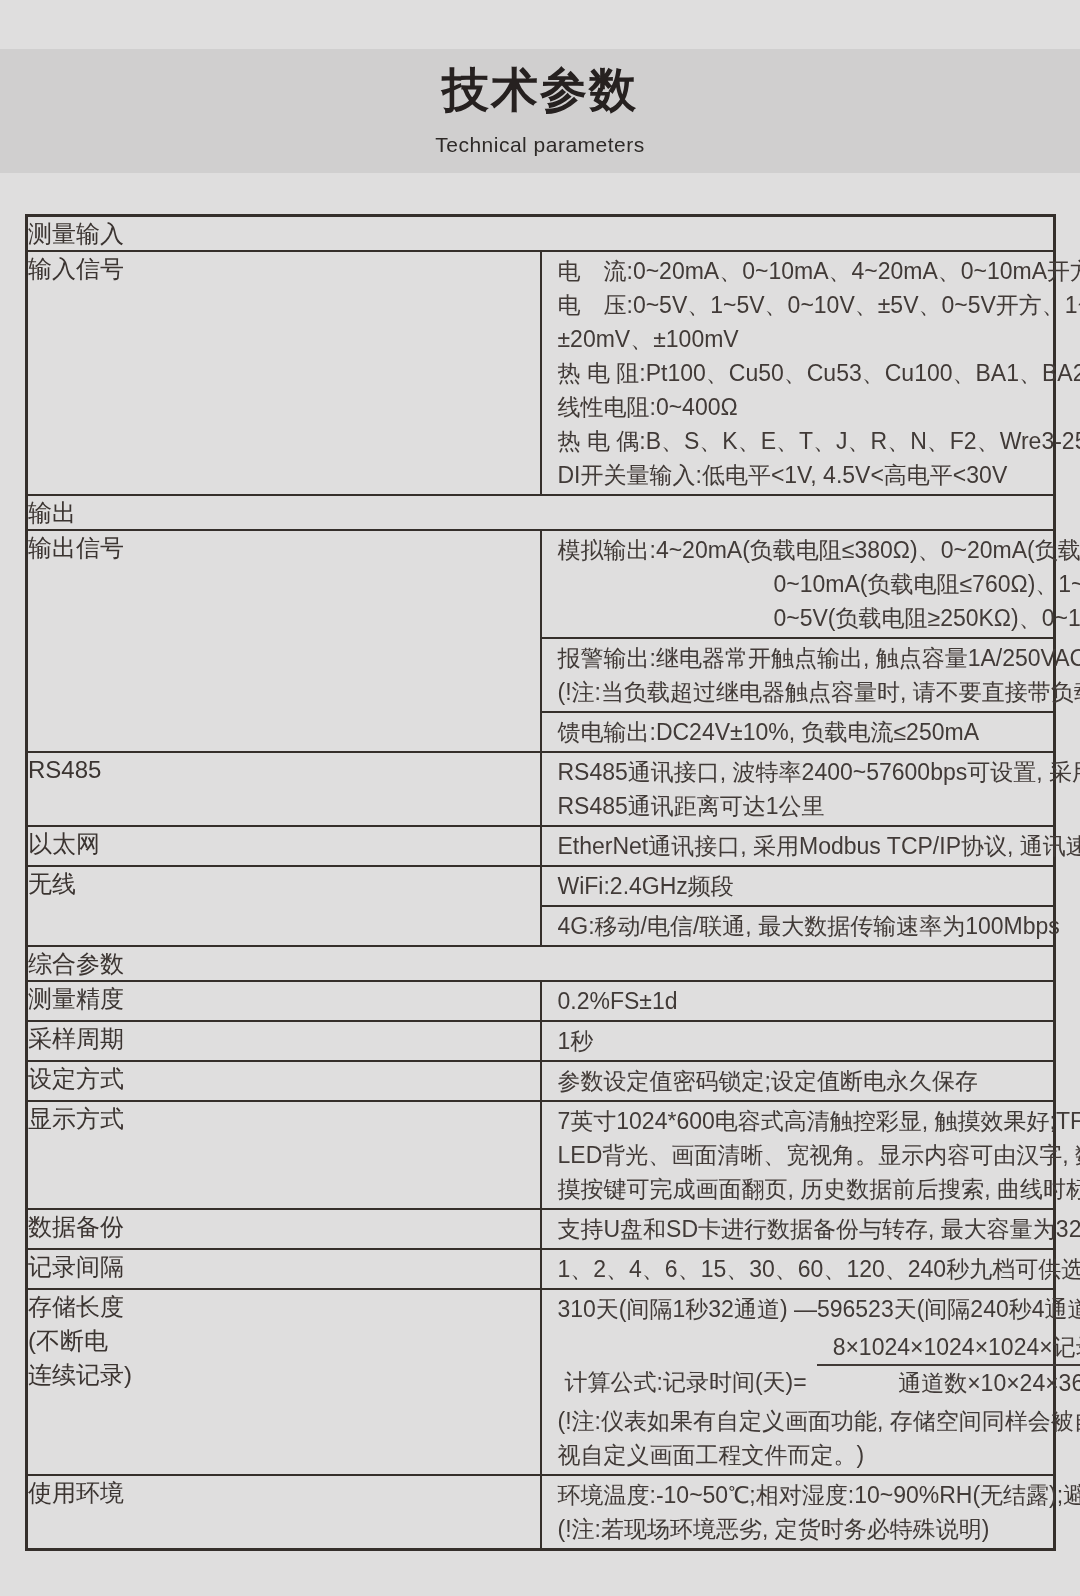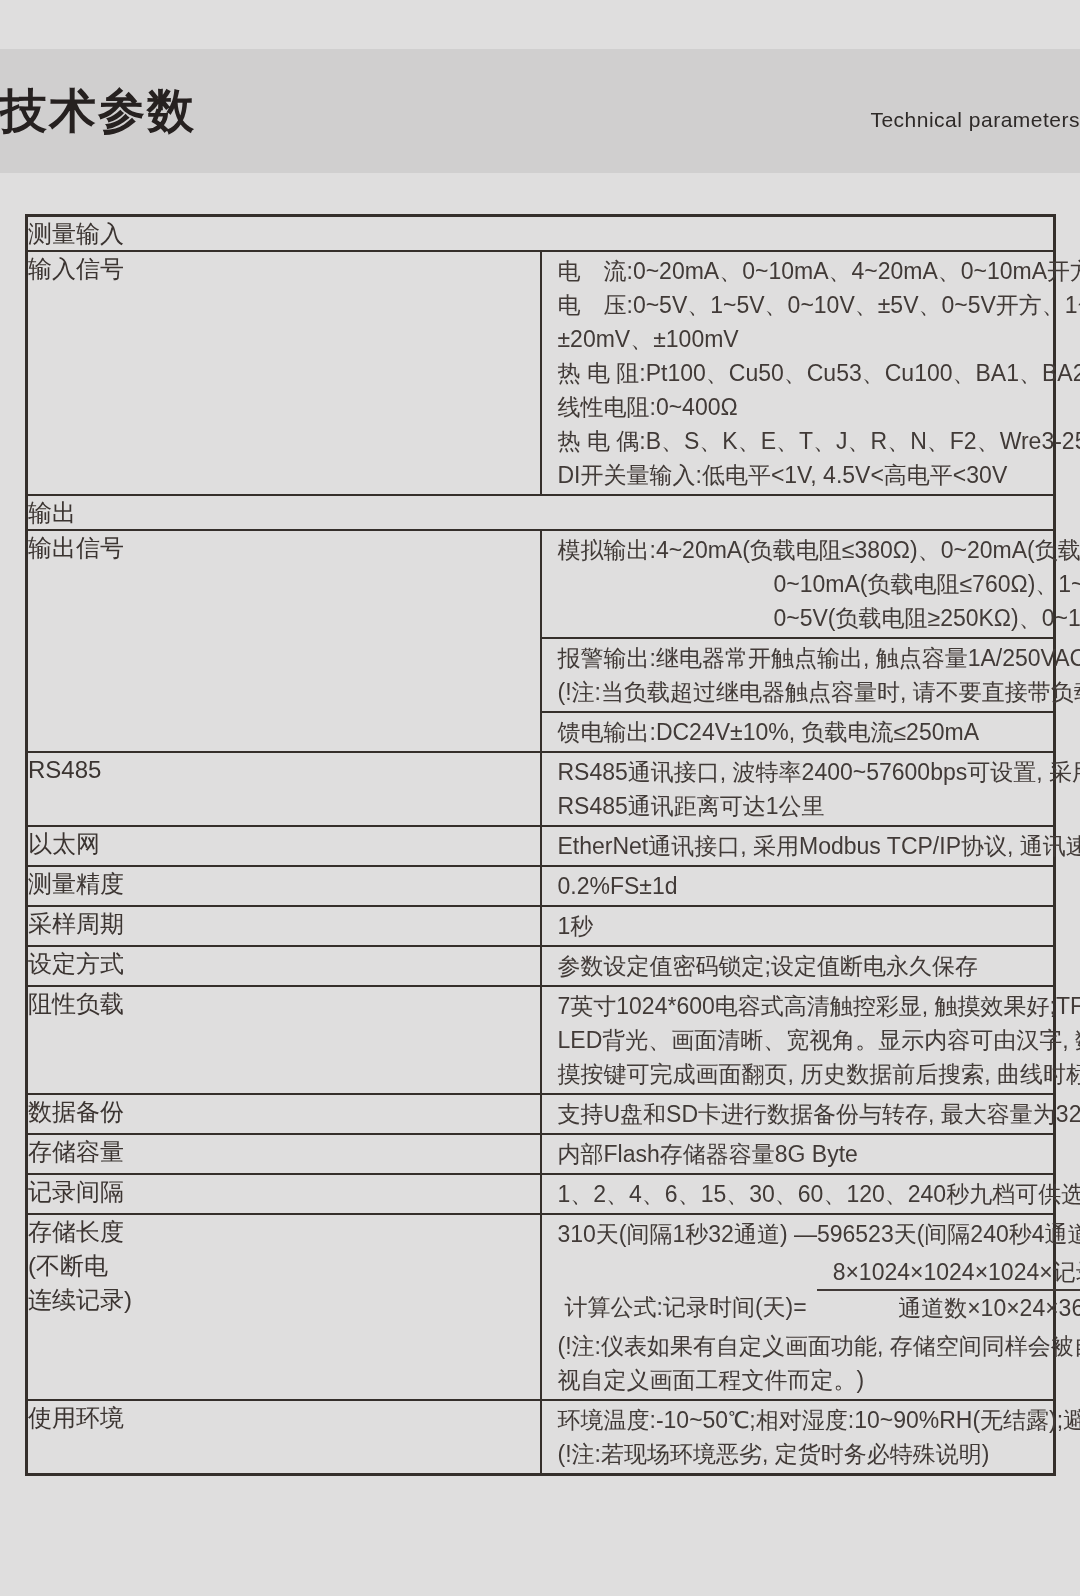--- a/index.html
+++ b/index.html
@@ -10,23 +10,23 @@
     background: #dfdede;
     font-family: "Liberation Sans", sans-serif;
     color: #413a37;
     overflow: hidden;
   }
   .title-band {
     margin-top: 49px;
     height: 124px;
     background: #d0cfcf;
     display: flex;
-    flex-direction: row;
+    flex-direction: column;
     align-items: center;
-    justify-content: space-between;
+    justify-content: center;
   }
   .page-title {
     font-size: 47px;
     font-weight: bold;
     color: #262120;
     letter-spacing: 2px;
     line-height: 1.05;
   }
   .page-subtitle {
     font-size: 21px;
@@ -152,20 +152,34 @@
       </tr>
       <tr>
         <td class="lbl">以太网</td>
         <td class="content">
           <div class="subcell">
             <div class="line">EtherNet通讯接口, 采用Modbus TCP/IP协议, 通讯速率10M/100M自适应</div>
           </div>
         </td>
       </tr>
       <tr>
+        <td class="lbl">无线</td>
+        <td class="content">
+          <div class="subcell">
+            <div class="line">WiFi:2.4GHz频段</div>
+          </div>
+          <div class="subcell bt">
+            <div class="line">4G:移动/电信/联通, 最大数据传输速率为100Mbps</div>
+          </div>
+        </td>
+      </tr>
+      <tr>
+        <td class="section" colspan="2">综合参数</td>
+      </tr>
+      <tr>
         <td class="lbl">测量精度</td>
         <td class="content">
           <div class="subcell">
             <div class="line">0.2%FS±1d</div>
           </div>
         </td>
       </tr>
       <tr>
         <td class="lbl">采样周期</td>
         <td class="content">
@@ -176,42 +190,34 @@
       </tr>
       <tr>
         <td class="lbl">设定方式</td>
         <td class="content">
           <div class="subcell">
             <div class="line">参数设定值密码锁定;设定值断电永久保存</div>
           </div>
         </td>
       </tr>
       <tr>
-        <td class="lbl">阻性负载</td>
+        <td class="lbl">显示方式</td>
         <td class="content">
           <div class="subcell">
             <div class="line">7英寸1024*600电容式高清触控彩显, 触摸效果好;TFT高亮度彩色图形液晶显示,</div>
             <div class="line">LED背光、画面清晰、宽视角。显示内容可由汉字, 数字, 过程曲线, 棒图等组成, 通过触</div>
             <div class="line">摸按键可完成画面翻页, 历史数据前后搜索, 曲线时标变更等</div>
           </div>
         </td>
       </tr>
       <tr>
         <td class="lbl">数据备份</td>
         <td class="content">
           <div class="subcell">
             <div class="line">支持U盘和SD卡进行数据备份与转存, 最大容量为32GB, 支持FAT、FAT32格式</div>
-          </div>
-        </td>
-      </tr>
-      <tr>
-        <td class="lbl">存储容量</td>
-        <td class="content">
-          <div class="subcell">
-            <div class="line">内部Flash存储器容量8G Byte</div>
           </div>
         </td>
       </tr>
       <tr>
         <td class="lbl">记录间隔</td>
         <td class="content">
           <div class="subcell">
             <div class="line">1、2、4、6、15、30、60、120、240秒九档可供选择。</div>
           </div>
         </td>

